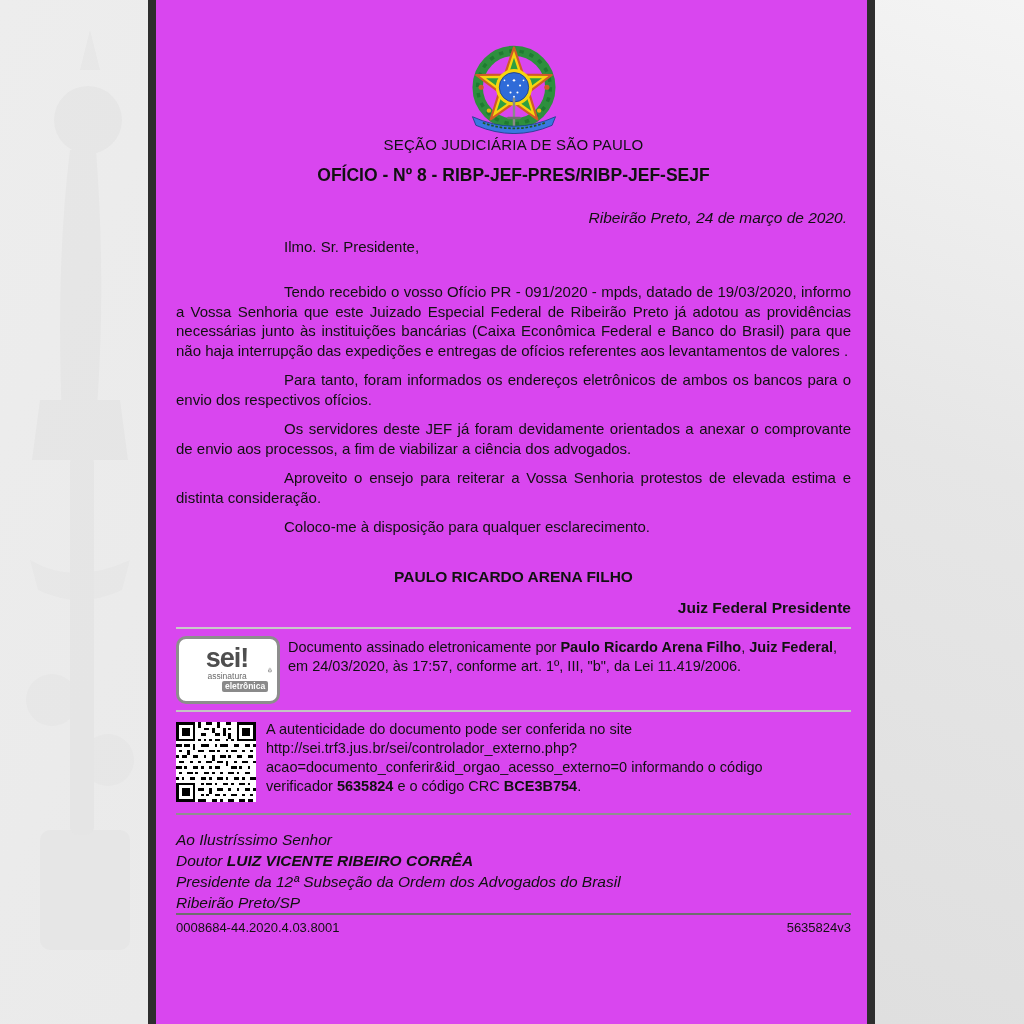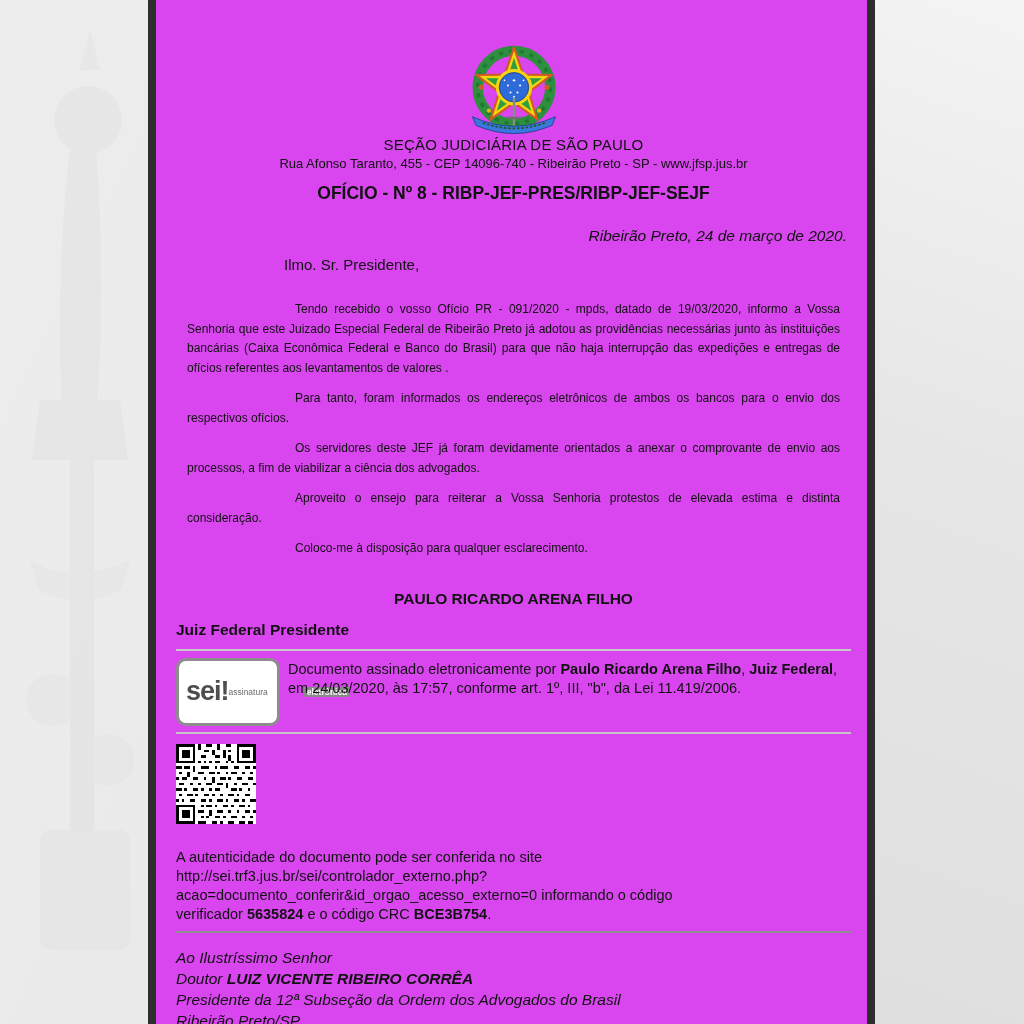--- a/index.html
+++ b/index.html
@@ -15,41 +15,41 @@
     position:absolute;left:148px;top:0;height:1024px;width:711px;
     background:#d946ef;border-left:8px solid #2e2e2e;border-right:8px solid #2e2e2e;
   }
   .page-inner{padding:0 16px 0 20px;}
   .crest{display:block;margin:44px auto 2px;width:106px;height:90px;}
   .org-name{text-align:center;font-size:15px;letter-spacing:.2px;}
   .org-address{text-align:center;font-size:13px;margin-top:3px;}
   .doc-title{text-align:center;font-size:17.5px;font-weight:bold;margin-top:12px;}
   .dateline{text-align:right;font-size:15.5px;margin-top:23px;padding-right:4px;font-style:italic;}
   .salutation{font-size:15px;margin-top:11px;padding-left:108px;}
-  .body-par{font-size:12px;line-height:19.5px;text-align:justify;text-indent:108px;margin:11px;}
+  .body-par{font-size:15px;line-height:19.5px;text-align:justify;text-indent:108px;margin:0;}
   .p1{margin-top:27px;}
   .p2,.p3,.p4,.p5{margin-top:10px;}
   .sig-name{text-align:center;font-size:15.5px;font-weight:bold;margin-top:31px;}
-  .sig-role{text-align:left;font-size:15.5px;font-weight:bold;margin-top:13px;}
+  .sig-role{text-align:right;font-size:15.5px;font-weight:bold;margin-top:13px;}
   .sep{border:none;margin:0;}
   .sep-sig{border-top:2px solid #c9c9c9;margin-top:10px;}
   .sep-sei{border-top:2px solid #c4c4c4;}
   .sep-qr{border-top:2px solid #8f8f8f;}
   .sep-foot{border-top:2px solid #6e6e6e;}
   .sei-row{display:flex;align-items:flex-start;gap:8px;padding:7px 0 6px;}
   .sei-box{
     flex:0 0 auto;width:86px;height:58px;border:3px solid #8d8d8d;border-radius:10px;
     display:flex;align-items:center;justify-content:space-between;padding:2px 5px 2px 7px;background:#fff;
   }
-  .sei-left{display:flex;align-items:center;line-height:1;}
+  .sei-left{display:flex;flex-direction:column;align-items:center;line-height:1;}
   .sei-word{font-size:27px;font-weight:bold;color:#4e4e4e;letter-spacing:-1px;line-height:.85;}
   .sei-sub1{font-size:8.5px;color:#6b6b6b;margin-top:2px;}
   .sei-sub2{font-size:8.5px;color:#fff;background:#8a8a8a;border-radius:2px;padding:1px 3px;margin-top:1px;font-weight:bold;margin-left:36px;}
   .sei-text,.qr-text{font-size:14.5px;line-height:19px;flex:1 1 auto;padding-top:2px;}
-  .qr-row{display:flex;align-items:flex-start;gap:18px;padding:6px 0 7px;flex-direction:column;}
+  .qr-row{display:flex;align-items:flex-start;gap:10px;padding:6px 0 7px;}
   .qr-svg{flex:0 0 auto;width:80px;height:88px;}
   .addressee{font-style:italic;font-size:15.5px;line-height:21px;margin-top:14px;}
   .addr-bold{font-weight:bold;}
   .doc-footer{display:flex;justify-content:space-between;font-size:13px;margin-top:5px;}
   b{font-weight:bold;}
 </style>
 </head>
 <body>
 
 <svg class="bg-statue" width="148" height="1024" viewBox="0 0 148 1024">
@@ -91,21 +91,20 @@
         <circle cx="49" cy="42" r="1"></circle>
           <circle cx="71" cy="42" r="1"></circle>
       </g>
       <rect x="58.6" y="62" width="2.8" height="34" rx="1.2" fill="#8a8a8a"></rect>
       <rect x="52" y="84" width="16" height="3" rx="1.5" fill="#6f6f6f"></rect>
       <path d="M12,84 Q60,106 108,84 L104,94 Q60,113 16,94 Z" fill="#3a78e0" stroke="#1b3f8a" stroke-width="1"></path>
       <path d="M24,91 Q60,104 96,91" fill="none" stroke="#1f5a1f" stroke-width="2" stroke-dasharray="3 2"></path>
     </svg>
 
     <div class="org-name">SEÇÃO JUDICIÁRIA DE SÃO PAULO</div>
-    <div class="org-address">Rua Afonso Taranto, 455 - CEP 14096-740 - Ribeirão Preto - SP - www.jfsp.jus.br</div>
 
     <div class="doc-title">OFÍCIO - Nº 8 - RIBP-JEF-PRES/RIBP-JEF-SEJF</div>
 
     <div class="dateline">Ribeirão Preto, 24 de março de 2020.</div>
     <div class="salutation">Ilmo. Sr. Presidente,</div>
 
     <div>
       <p class="body-par p1">Tendo recebido o vosso Ofício PR - 091/2020 - mpds, datado de 19/03/2020, informo a Vossa Senhoria que este Juizado Especial Federal de Ribeirão Preto já adotou as providências necessárias junto às instituições bancárias (Caixa Econômica Federal e Banco do Brasil) para que não haja interrupção das expedições e entregas de ofícios referentes aos levantamentos de valores .</p>
       <p class="body-par p2">Para tanto, foram informados os endereços eletrônicos de ambos os bancos para o envio dos respectivos ofícios.</p>
       <p class="body-par p3">Os servidores deste JEF já foram devidamente orientados a anexar o comprovante de envio aos processos, a fim de viabilizar a ciência dos advogados.</p>

